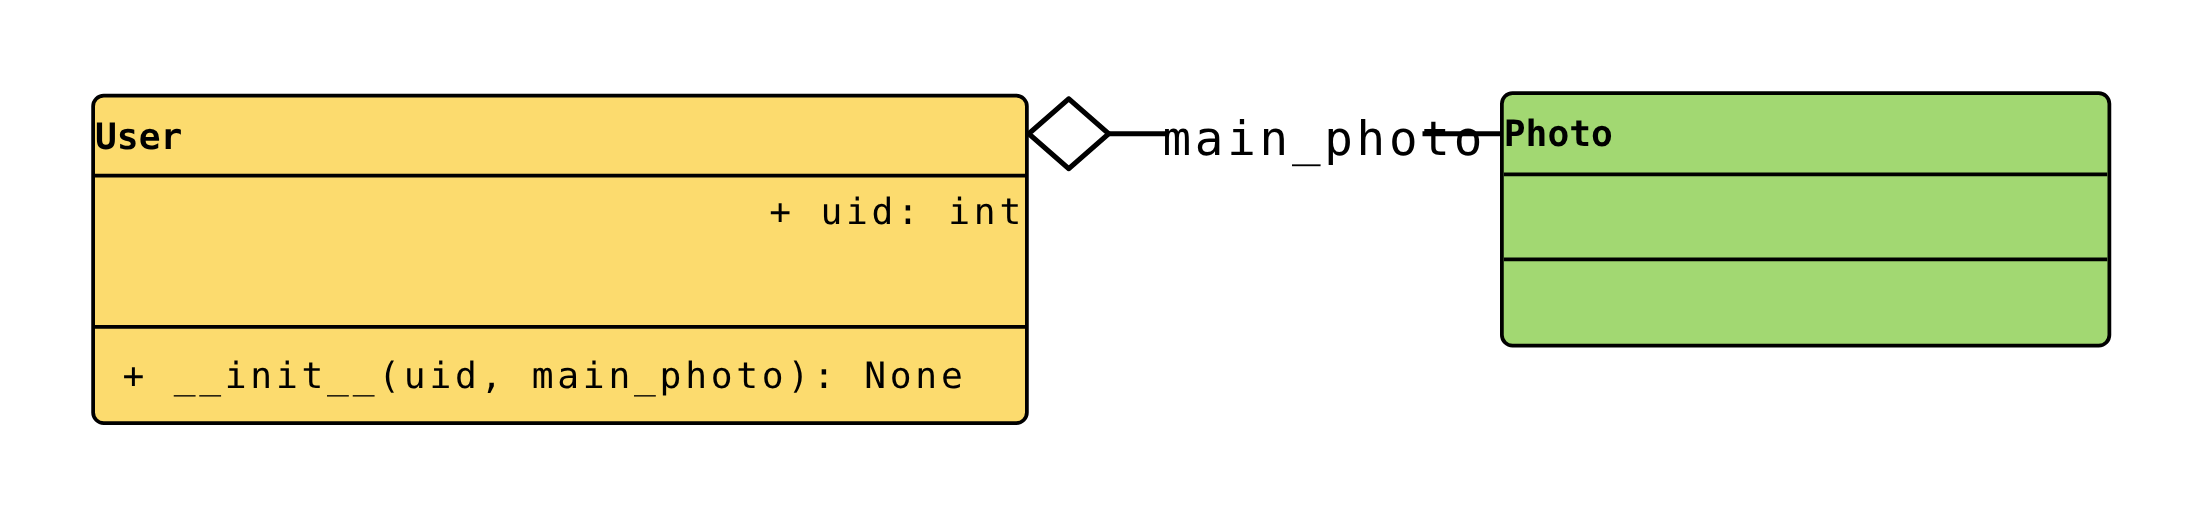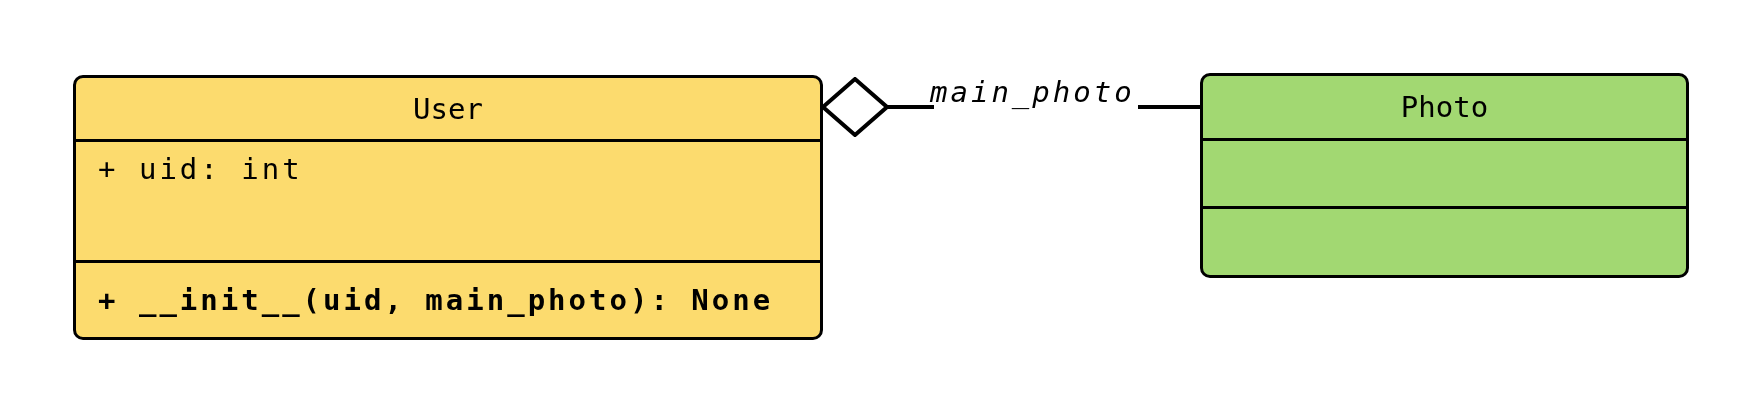--- a/index.html
+++ b/index.html
@@ -22,40 +22,40 @@
     overflow: hidden;
   }
   .box-user  { left: 73px;   top: 75px; width: 750px; height: 265px; }
   .box-photo { left: 1200px; top: 73px; width: 489px; height: 205px; }
   .section { width: 100%; }
   .section + .section { border-top: 3px solid #000000; }
   .sec-title {
     height: 61px;
     display: flex;
     align-items: center;
-    justify-content: center;
-    font-weight: normal;
+    justify-content: flex-start;
+    font-weight: bold;
     font-size: 29px;
   }
   .box-photo .sec-title { height: 62px; }
   .sec-attrs {
     height: 121px;
     padding: 12px 0 0 22px;
     font-size: 29px;
     letter-spacing: 3px;
     line-height: 31px;
+    text-align: right;
   }
   .sec-methods {
     flex: 1;
     display: flex;
     align-items: center;
     padding-left: 22px;
     font-size: 29px;
     letter-spacing: 3px;
-    font-weight: bold;
   }
   .sec-empty-1 { height: 68px; }
   .sec-empty-2 { flex: 1; }
   .member-line { white-space: pre; }
   .type-bold { font-weight: bold; }
   .diamond {
     position: absolute;
     left: 821px;
     top: 77px;
     width: 68px;
@@ -65,25 +65,24 @@
     position: absolute;
     top: 105px;
     height: 4px;
     background: #000000;
   }
   .conn-seg-1 { left: 887px;  width: 47px; }
   .conn-seg-2 { left: 1138px; width: 64px; }
   .conn-label {
     position: absolute;
     left: 930px;
-    top: 75px;
-    font-size: 29px;
+    top: 89px;
+    font-size: 38px;
     letter-spacing: 3px;
     white-space: pre;
-    font-style: italic;
   }
 </style>
 </head>
 <body>
 
 <div class="canvas">
 
   <div class="class-box box-user" style="background-color: rgb(252, 219, 110);">
     <div class="section sec-title">
       <span>User</span>

